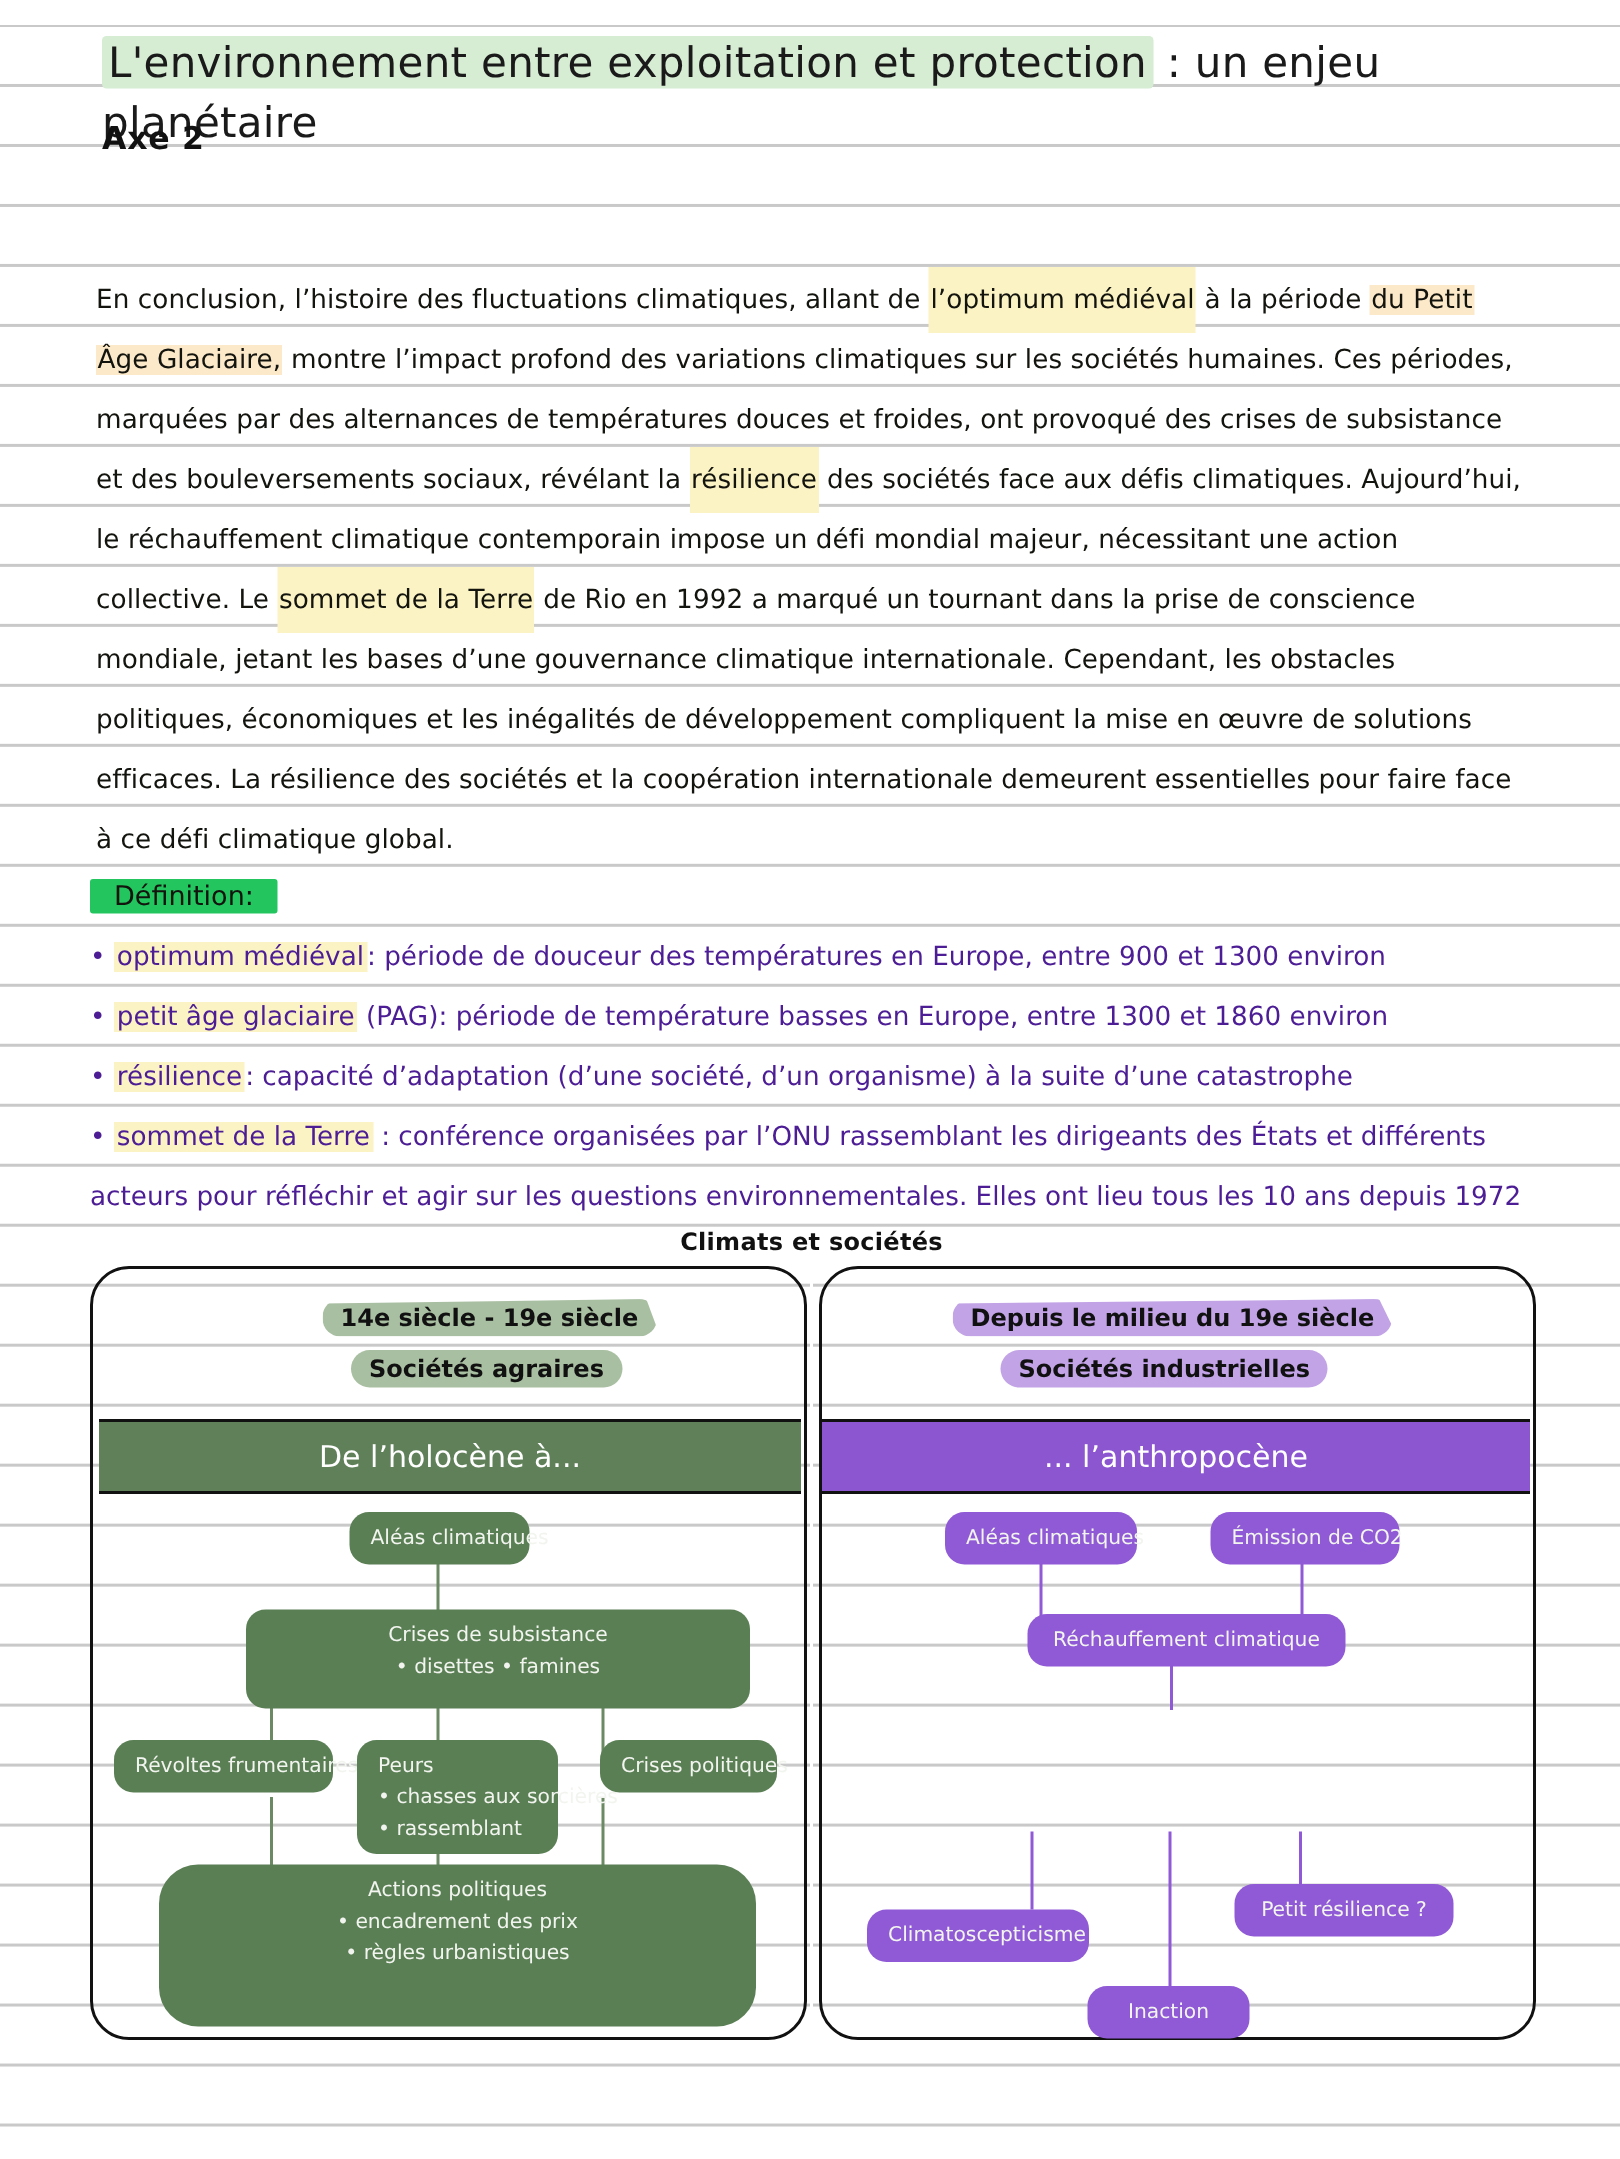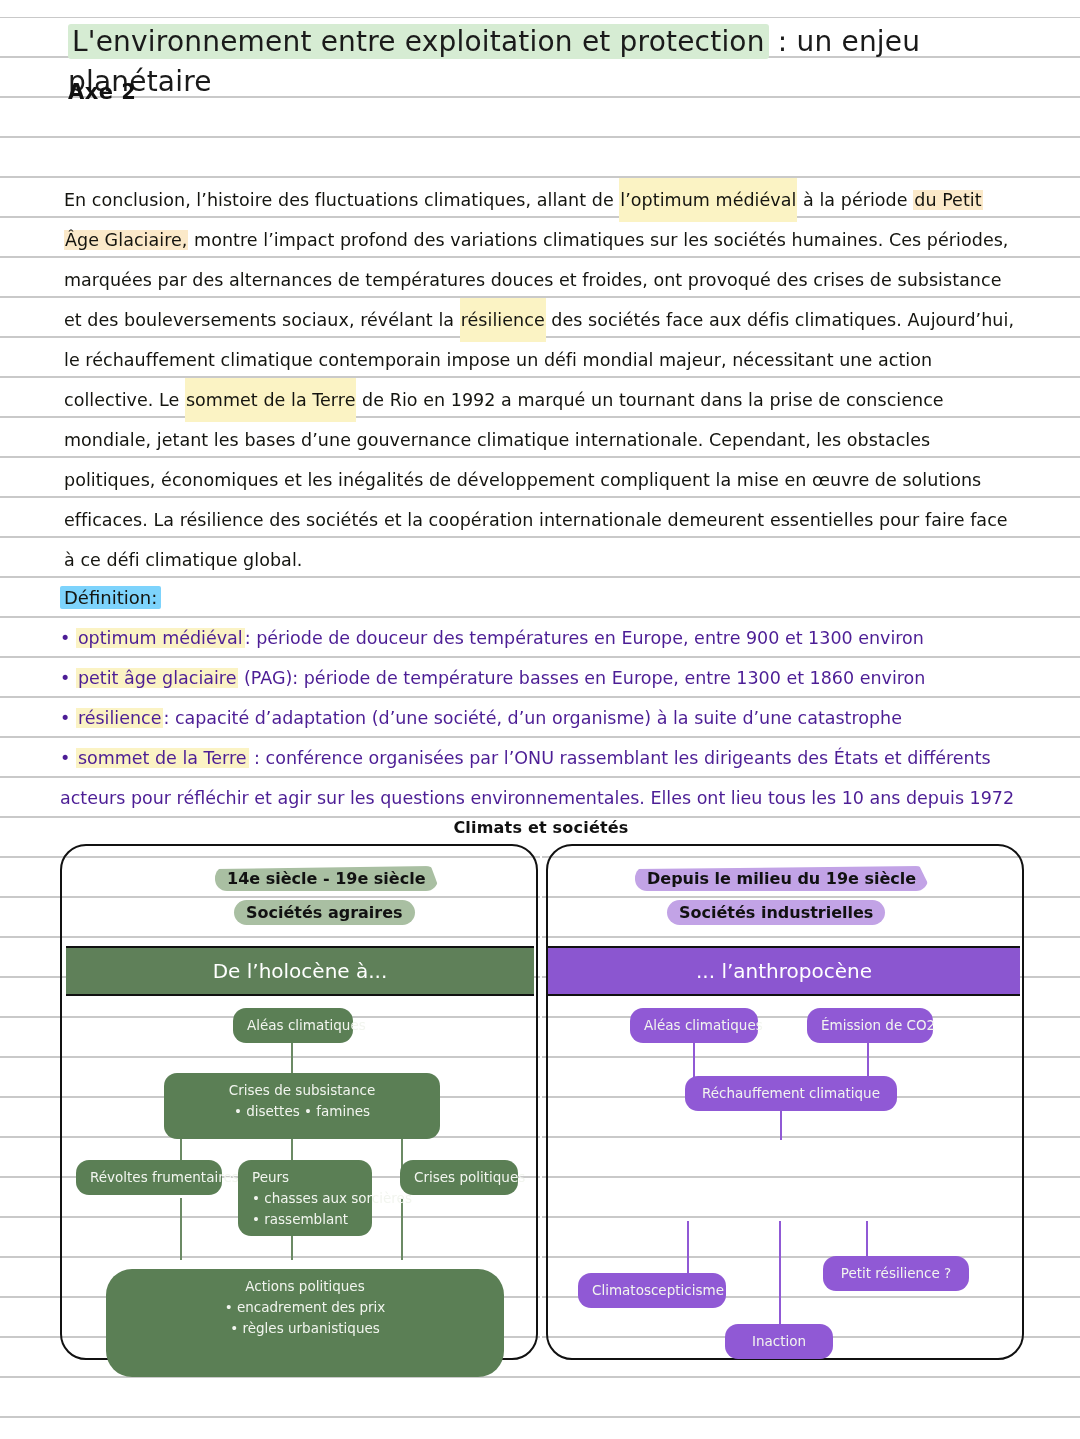--- a/index.html
+++ b/index.html
@@ -103,22 +103,22 @@
     top: 578px;
     left: 60px;
     width: 962px;
   }
   .defs .def-head {
     font-size: 18px;
     line-height: 40px;
     color: #14140f;
   }
   .defs .def-head span.mark {
-    background: #7dd3fc;
-    padding: 1px 4px;
+    background: #22c55e;
+    padding: 1px 16px;
     border-radius: 2px;
   }
   .def-item {
     font-size: 17.5px;
     line-height: 40px;
     color: #4c1d95;
   }
   .def-term {
     background: #fbf3c4;
     padding: 0 2px;
@@ -258,36 +258,36 @@
     <div class="conn" style="left:120px; top:320px; height:35px;"></div>
     <div class="conn" style="left:231px; top:320px; height:35px;"></div>
     <div class="conn" style="left:341px; top:320px; height:35px;"></div>
     <div class="conn" style="left:120px; top:380px; height:62px;"></div>
     <div class="conn" style="left:231px; top:418px; height:24px;"></div>
     <div class="conn" style="left:341px; top:380px; height:62px;"></div>
 
     <div class="node green center" style="left:173px; top:190px; width:120px;">
       <span class="nline">Aléas climatiques</span>
     </div>
-    <div class="node green center" style="left:104px; top:255px; width:276px; height:66px;">
+    <div class="node green center" style="left:104px; top:255px; width:336px; height:66px;">
       <span class="nline">Crises de subsistance</span>
       <span class="nline">• disettes       • famines</span>
     </div>
     <div class="node green center" style="left:16px; top:342px; width:146px;">
       <span class="nline">Révoltes frumentaires</span>
     </div>
     <div class="node green" style="left:178px; top:342px; width:134px; height:76px;">
       <span class="nline">Peurs</span>
       <span class="nline">• chasses aux sorcières</span>
       <span class="nline">• rassemblant</span>
     </div>
     <div class="node green center" style="left:340px; top:342px; width:118px;">
       <span class="nline">Crises politiques</span>
     </div>
-    <div class="node green center" style="left:46px; top:425px; width:398px; height:108px; border-radius:26px;margin-top:26px;">
+    <div class="node green center" style="left:46px; top:425px; width:398px; height:108px; border-radius:26px;">
       <span class="nline">Actions politiques</span>
       <span class="nline">• encadrement des prix</span>
       <span class="nline">• règles urbanistiques</span>
     </div>
 
     <div class="conn purple" style="left:633px; top:220px; height:42px;"></div>
     <div class="conn purple" style="left:807px; top:220px; height:42px;"></div>
     <div class="conn purple" style="left:720px; top:290px; height:32px;"></div>
     <div class="conn purple" style="left:627px; top:403px; height:52px;"></div>
     <div class="conn purple" style="left:719px; top:403px; height:105px;"></div>

